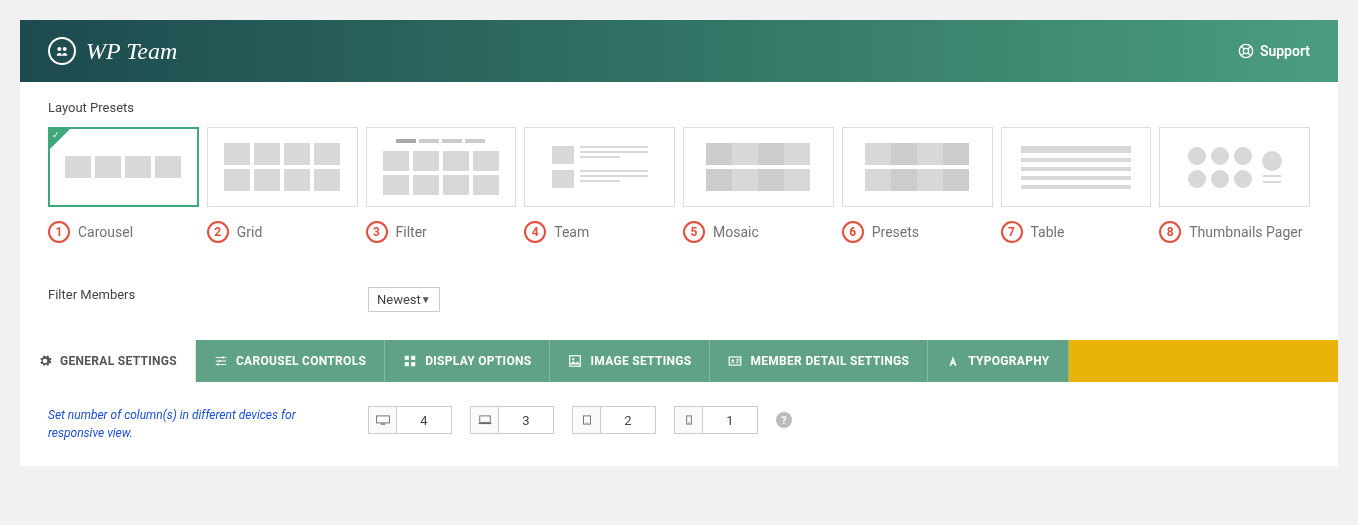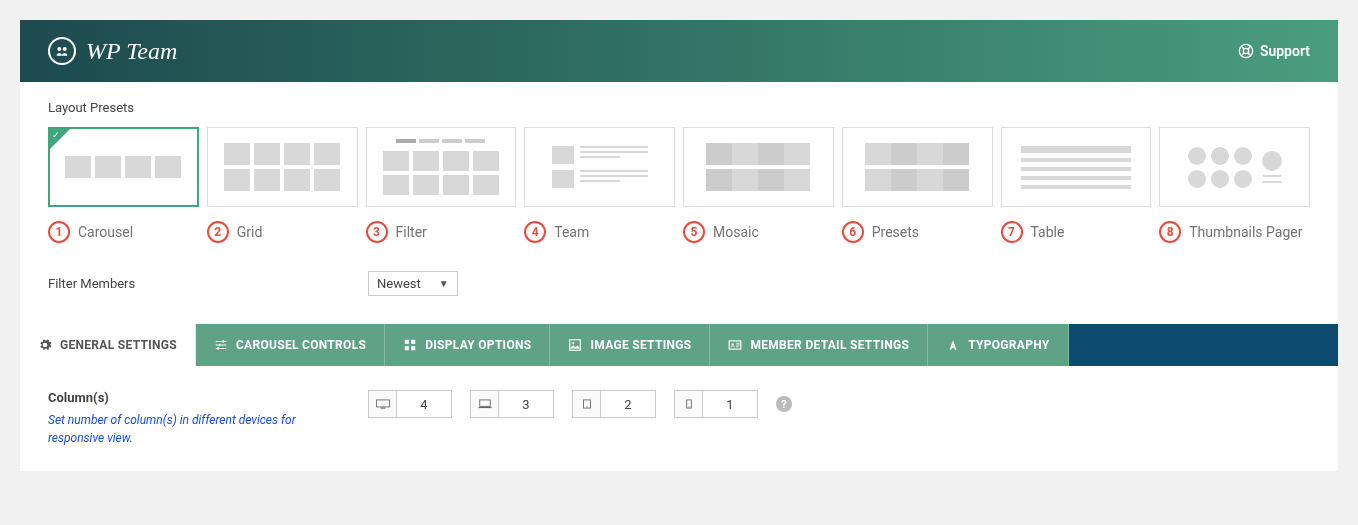--- a/index.html
+++ b/index.html
@@ -99,39 +99,38 @@
   border: 2px solid #e74c3c;
   border-radius: 50%;
   color: #e74c3c;
   font-weight: 700;
   font-size: 12px;
   display: flex; align-items: center; justify-content: center;
 }
 .preset-name { font-size: 14px; color: #737373; }
 .filter-row {
   display: flex;
-  align-items: center;
-  margin-top: 28px;
+  margin-top: 44px;
 }
 .filter-label { width: 320px; font-size: 13px; color: #444; }
 .select-wrap {
   border: 1px solid #ccc;
   padding: 4px 8px;
   display: flex;
   align-items: center;
-  gap: 18px;
+  gap: 0;
   font-size: 13px;
   background: #fff;
   cursor: pointer;
 }
 .select-wrap .caret { font-size: 10px; color: #555; }
 .tabs {
   display: flex;
   margin-top: 0;
-  background: #0c4a6e;
+  background: #eab308;
 }
 .tab {
   padding: 14px 18px;
   font-size: 12px;
   font-weight: 700;
   letter-spacing: 0.3px;
   display: flex;
   align-items: center;
   gap: 8px;
   cursor: pointer;
@@ -507,21 +506,20 @@
       <svg class="tab-icon" viewBox="0 0 24 24">
           <path d="M12 4l-6 16h3l1.2-3.5h3.6L15 20h3L12 4zm-1 10l1-3 1 3h-2z"></path>
         </svg>
       <span>TYPOGRAPHY</span>
     </div>
   </div>
 
   <div class="content">
     <div class="cols-row">
       <div class="cols-left">
-        <div class="cols-label">Column(s)</div>
         <div class="cols-desc">Set number of column(s) in different devices for responsive view.</div>
       </div>
       <div class="cols-fields">
         <div class="col-input">
           <div class="dev-icon">
               <svg viewBox="0 0 24 16">
                 <rect x="1" y="1" width="22" height="12" fill="none" stroke="#666" stroke-width="1.5"></rect>
                 <rect x="8" y="14" width="8" height="2"></rect>
               </svg>
             </div>

